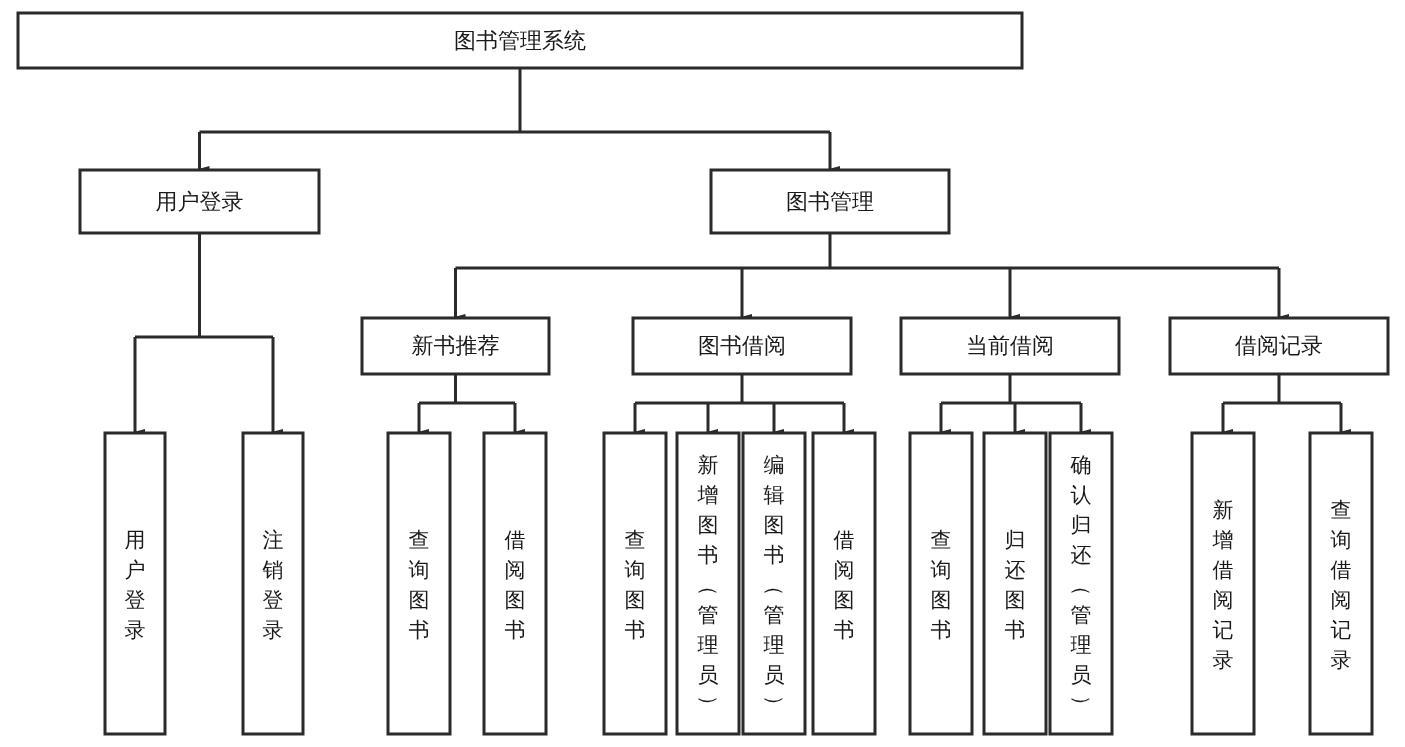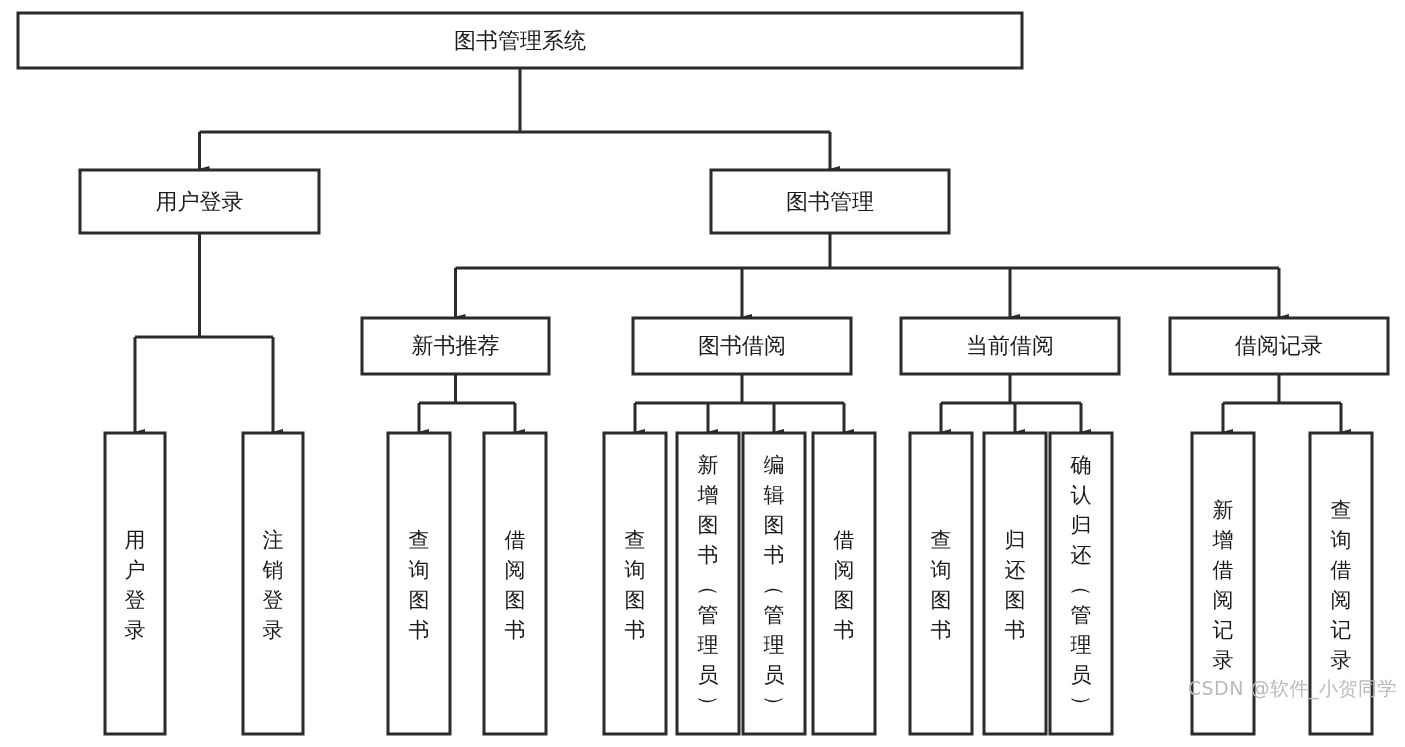--- a/index.html
+++ b/index.html
@@ -231,14 +231,13 @@
           <rect x="1310" y="433" width="62" height="301" class="leaf-rect"></rect>
           <text x="1341" y="510.5" class="leaf-label" dominant-baseline="middle">查</text>
           <text x="1341" y="540.5" class="leaf-label" dominant-baseline="middle">询</text>
           <text x="1341" y="570.5" class="leaf-label" dominant-baseline="middle">借</text>
           <text x="1341" y="600.5" class="leaf-label" dominant-baseline="middle">阅</text>
           <text x="1341" y="630.5" class="leaf-label" dominant-baseline="middle">记</text>
           <text x="1341" y="660.5" class="leaf-label" dominant-baseline="middle">录</text>
         </g>
       </g>
   </svg>
-  <div class="watermark">CSDN @软件_小贺同学</div>
 </div>
 
 </body></html>

